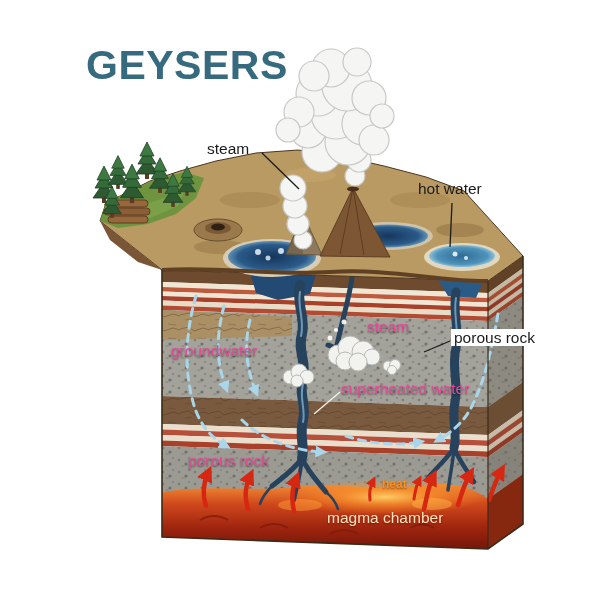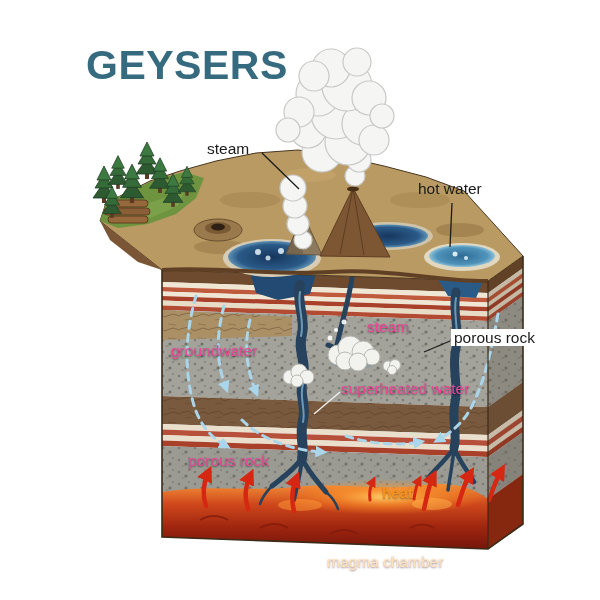--- a/index.html
+++ b/index.html
@@ -12,21 +12,21 @@
   .lbl{position:absolute;font-size:15.5px;line-height:1.1;white-space:nowrap;}
   .lbl.dark{color:#1a1a1a;}
   .lbl.light{color:#ec4899;text-shadow:0 1px 2px rgba(0,0,0,.45);}
   #lbl-geyser{left:207px;top:140px;}
   #lbl-hot-spring{left:418px;top:180px;}
   #lbl-steam{left:367px;top:318px;}
   #lbl-groundwater{left:171px;top:342px;text-align:right;}
   #lbl-superheated{left:341px;top:380px;text-align:right;}
   #lbl-porous-right{left:451px;top:329px;background:#ffffff;padding:0 3px;}
   #lbl-porous-left{left:188px;top:452px;}
-  #lbl-heat{left:382px;top:478px;font-weight:700;font-size:15px;text-shadow:0 1px 2px rgba(60,0,0,.5);margin-top:7px;}
+  #lbl-heat{left:382px;top:478px;font-weight:700;font-size:12px;text-shadow:0 1px 2px rgba(60,0,0,.5);}
   #lbl-magma{left:327px;top:509px;text-shadow:0 1px 2px rgba(60,0,0,.5);}
 </style>
 </head>
 <body>
 
 <div class="stage">
 
 <svg width="600" height="600" viewBox="0 0 600 600">
   <defs>
     <linearGradient id="magGrad" gradientUnits="userSpaceOnUse" x1="0" y1="485" x2="0" y2="552">
@@ -300,15 +300,15 @@
 <h1 class="title" style="color: rgb(53, 106, 127);">GEYSERS</h1>
 
 <div class="lbl dark" id="lbl-geyser">steam</div>
 <div class="lbl dark" id="lbl-hot-spring">hot water</div>
 <div class="lbl light" id="lbl-steam">steam</div>
 <div class="lbl light" id="lbl-groundwater">groundwater</div>
 <div class="lbl light" id="lbl-superheated">superheated water</div>
 <div class="lbl dark" id="lbl-porous-right">porous rock</div>
 <div class="lbl light" id="lbl-porous-left">porous rock</div>
 <div class="lbl" id="lbl-heat" style="color: rgb(246, 146, 30);">heat</div>
-<div class="lbl" id="lbl-magma" style="color: rgb(255, 227, 189); margin-top: 44px;">magma chamber</div>
+<div class="lbl" id="lbl-magma" style="color: rgb(255, 227, 189);">magma chamber</div>
 
 </div>
 
 </body></html>

